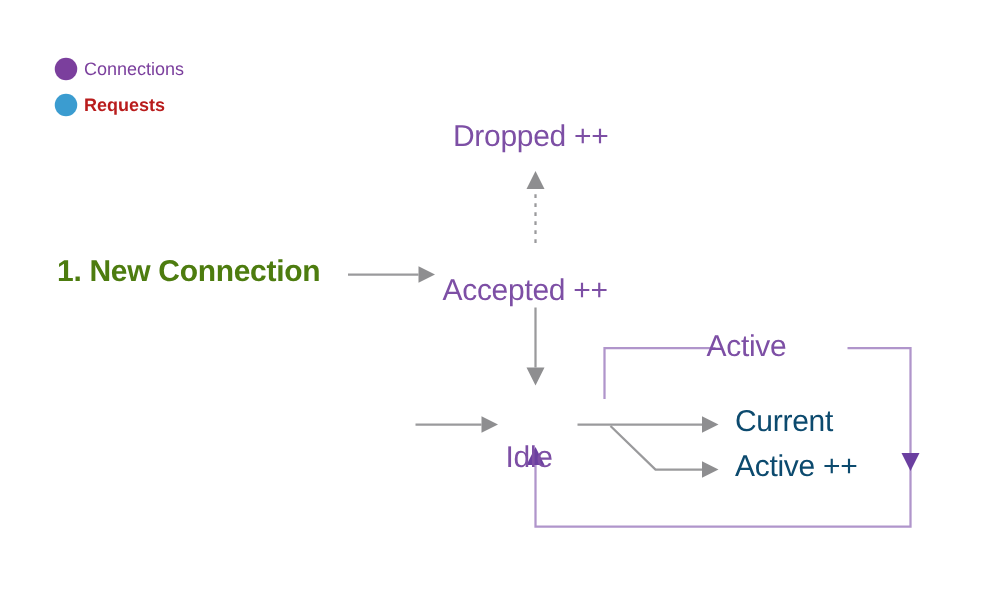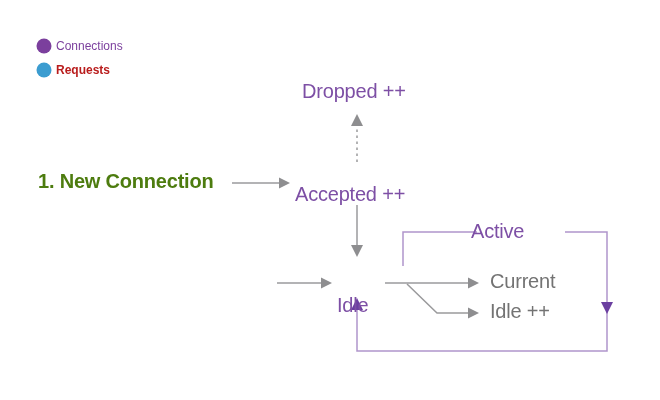--- a/index.html
+++ b/index.html
@@ -20,21 +20,21 @@
     left: 0; top: 0;
   }
   .label {
     position: absolute;
     white-space: nowrap;
     font-size: 20px;
     line-height: 23px;
     letter-spacing: -0.2px;
   }
   .node-purple { color: #7d4fa5; }
-  .node-blue   { color: #737373; }
+  .node-blue   { color: #0c4a6e; }
   .step {
     color: #4d7c0f;
     font-weight: bold;
   }
   .legend {
     position: absolute;
     left: 36px;
     top: 38px;
   }
   .legend-row {
@@ -105,15 +105,15 @@
 
   <div class="label node-purple" style="left:295px; top:170px;margin-top:13px;">Accepted ++</div>
 
 
   <div class="label node-purple" style="left:337px; top:270px;margin-top:24px;">Idle</div>
 
   <div class="label node-purple" style="left:471px; top:220px;">Active</div>
 
   <div class="label node-blue" style="left:490px; top:270px;">Current</div>
 
-  <div class="label node-blue" style="left:490px; top:300px;">Idle ++</div>
+  <div class="label node-blue" style="left:490px; top:300px;">Active ++</div>
 
 </div>
 
 </body></html>

